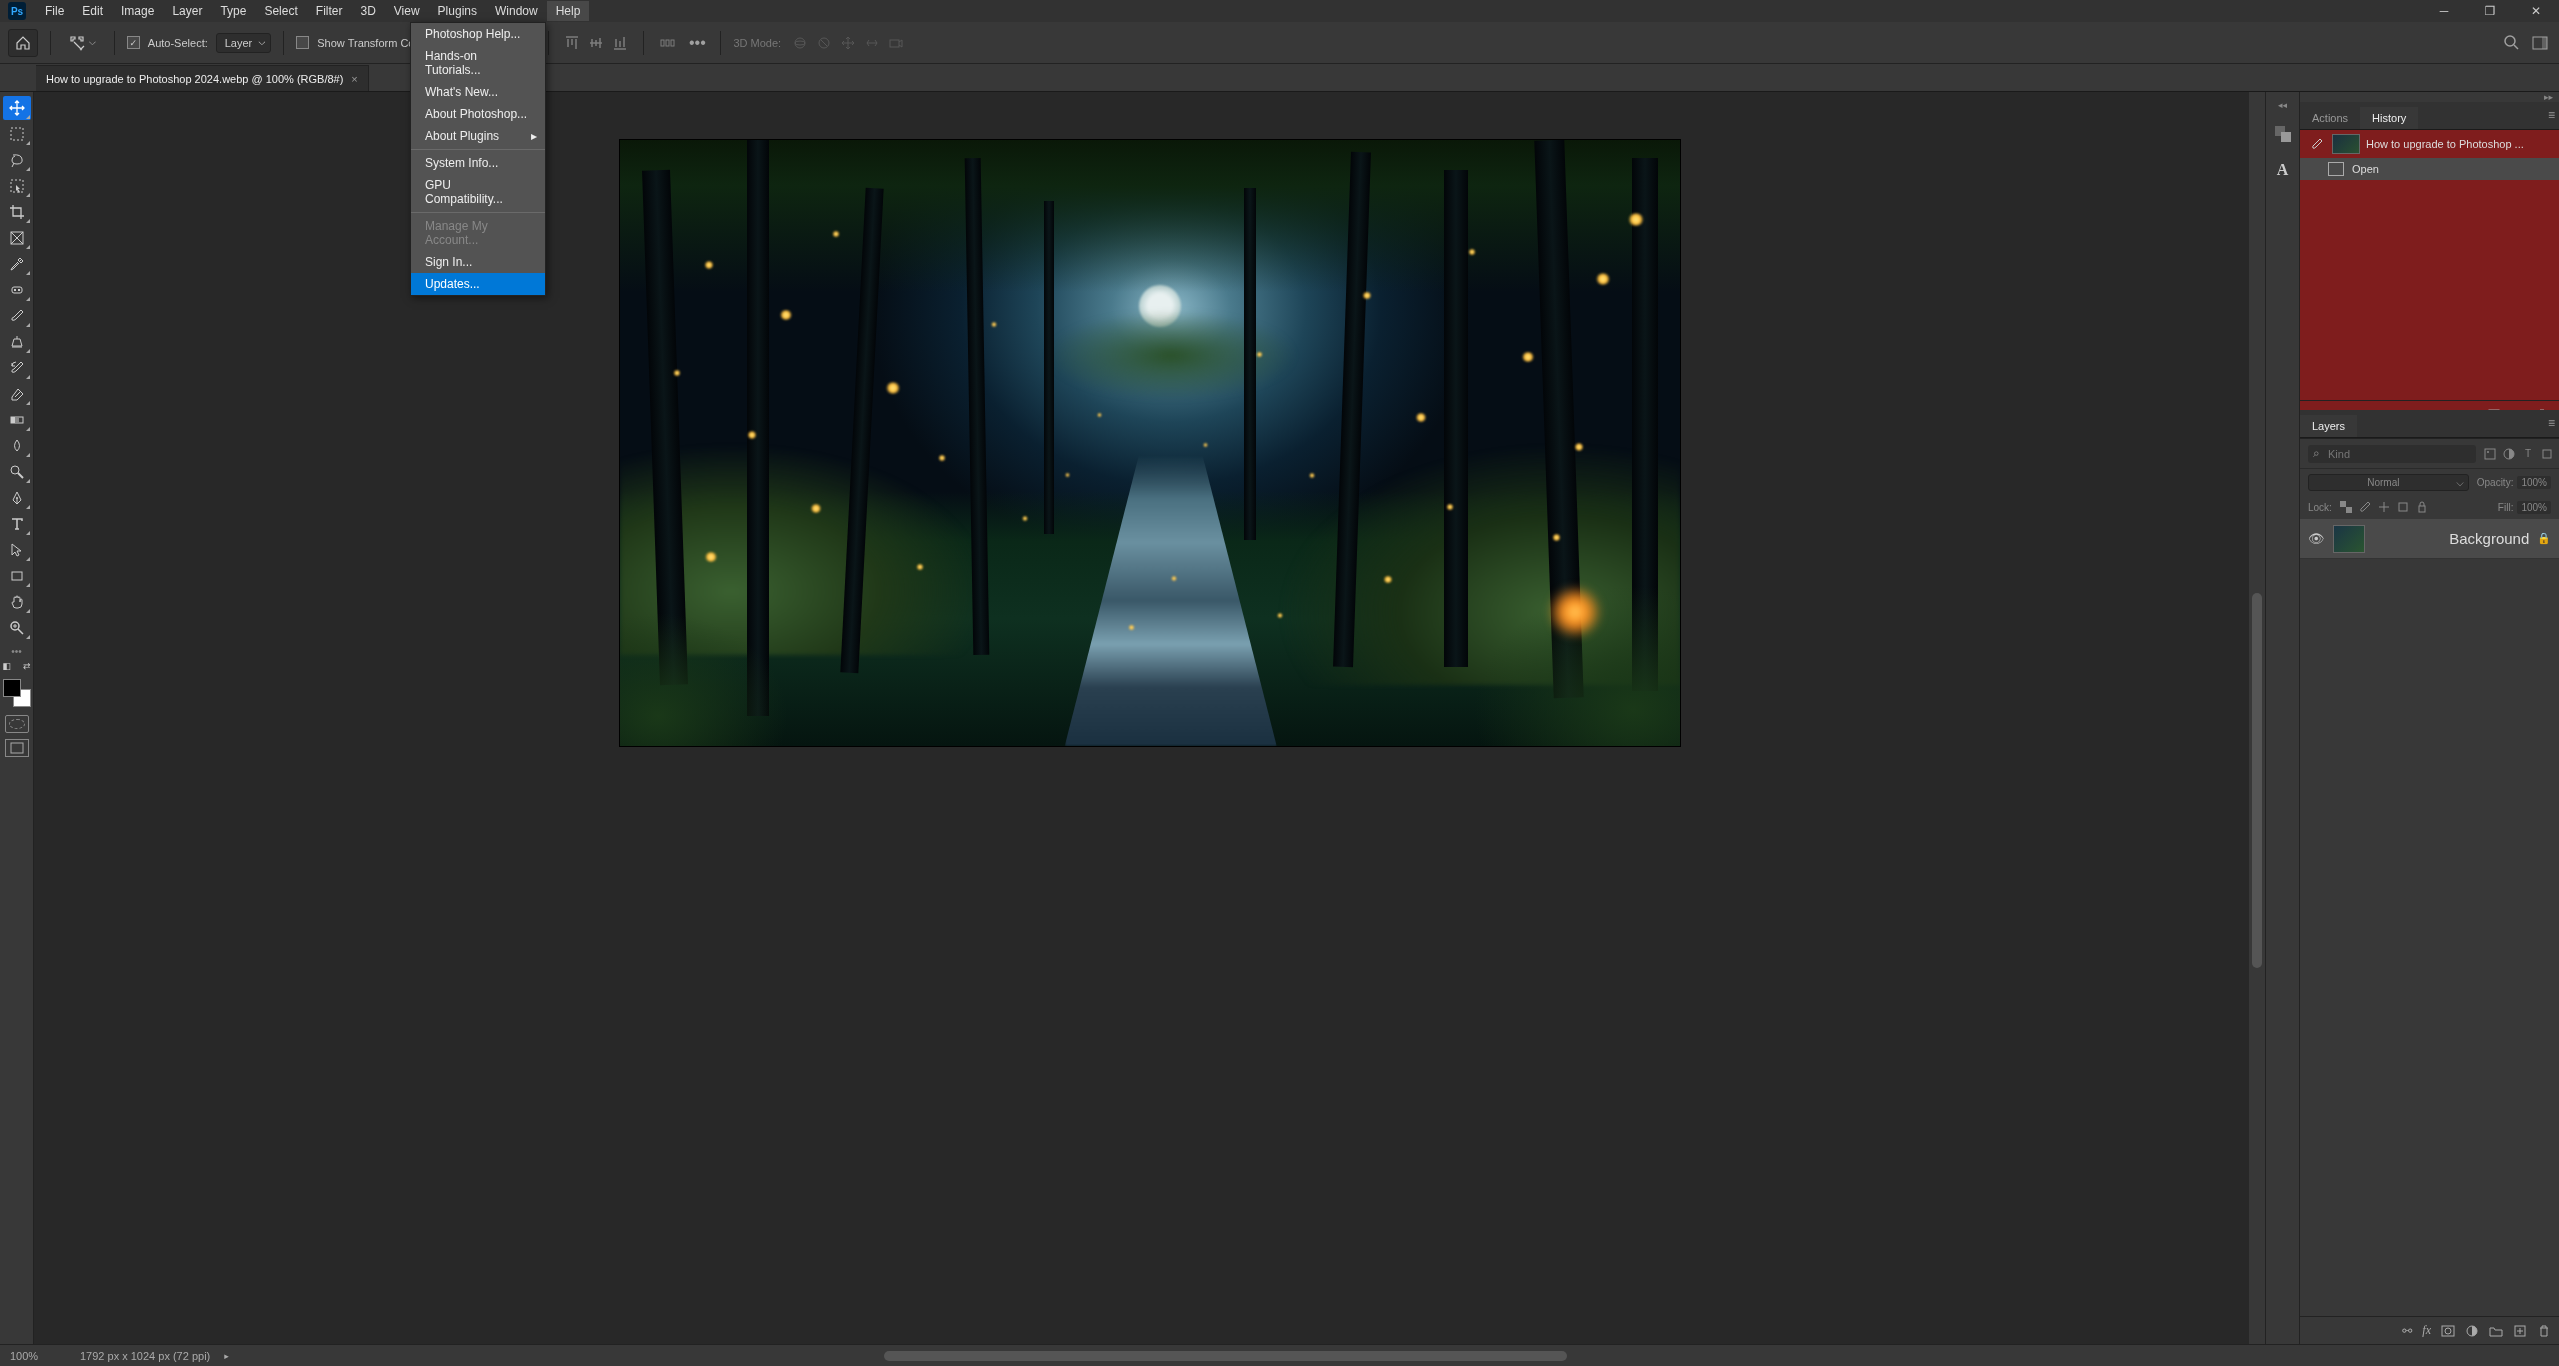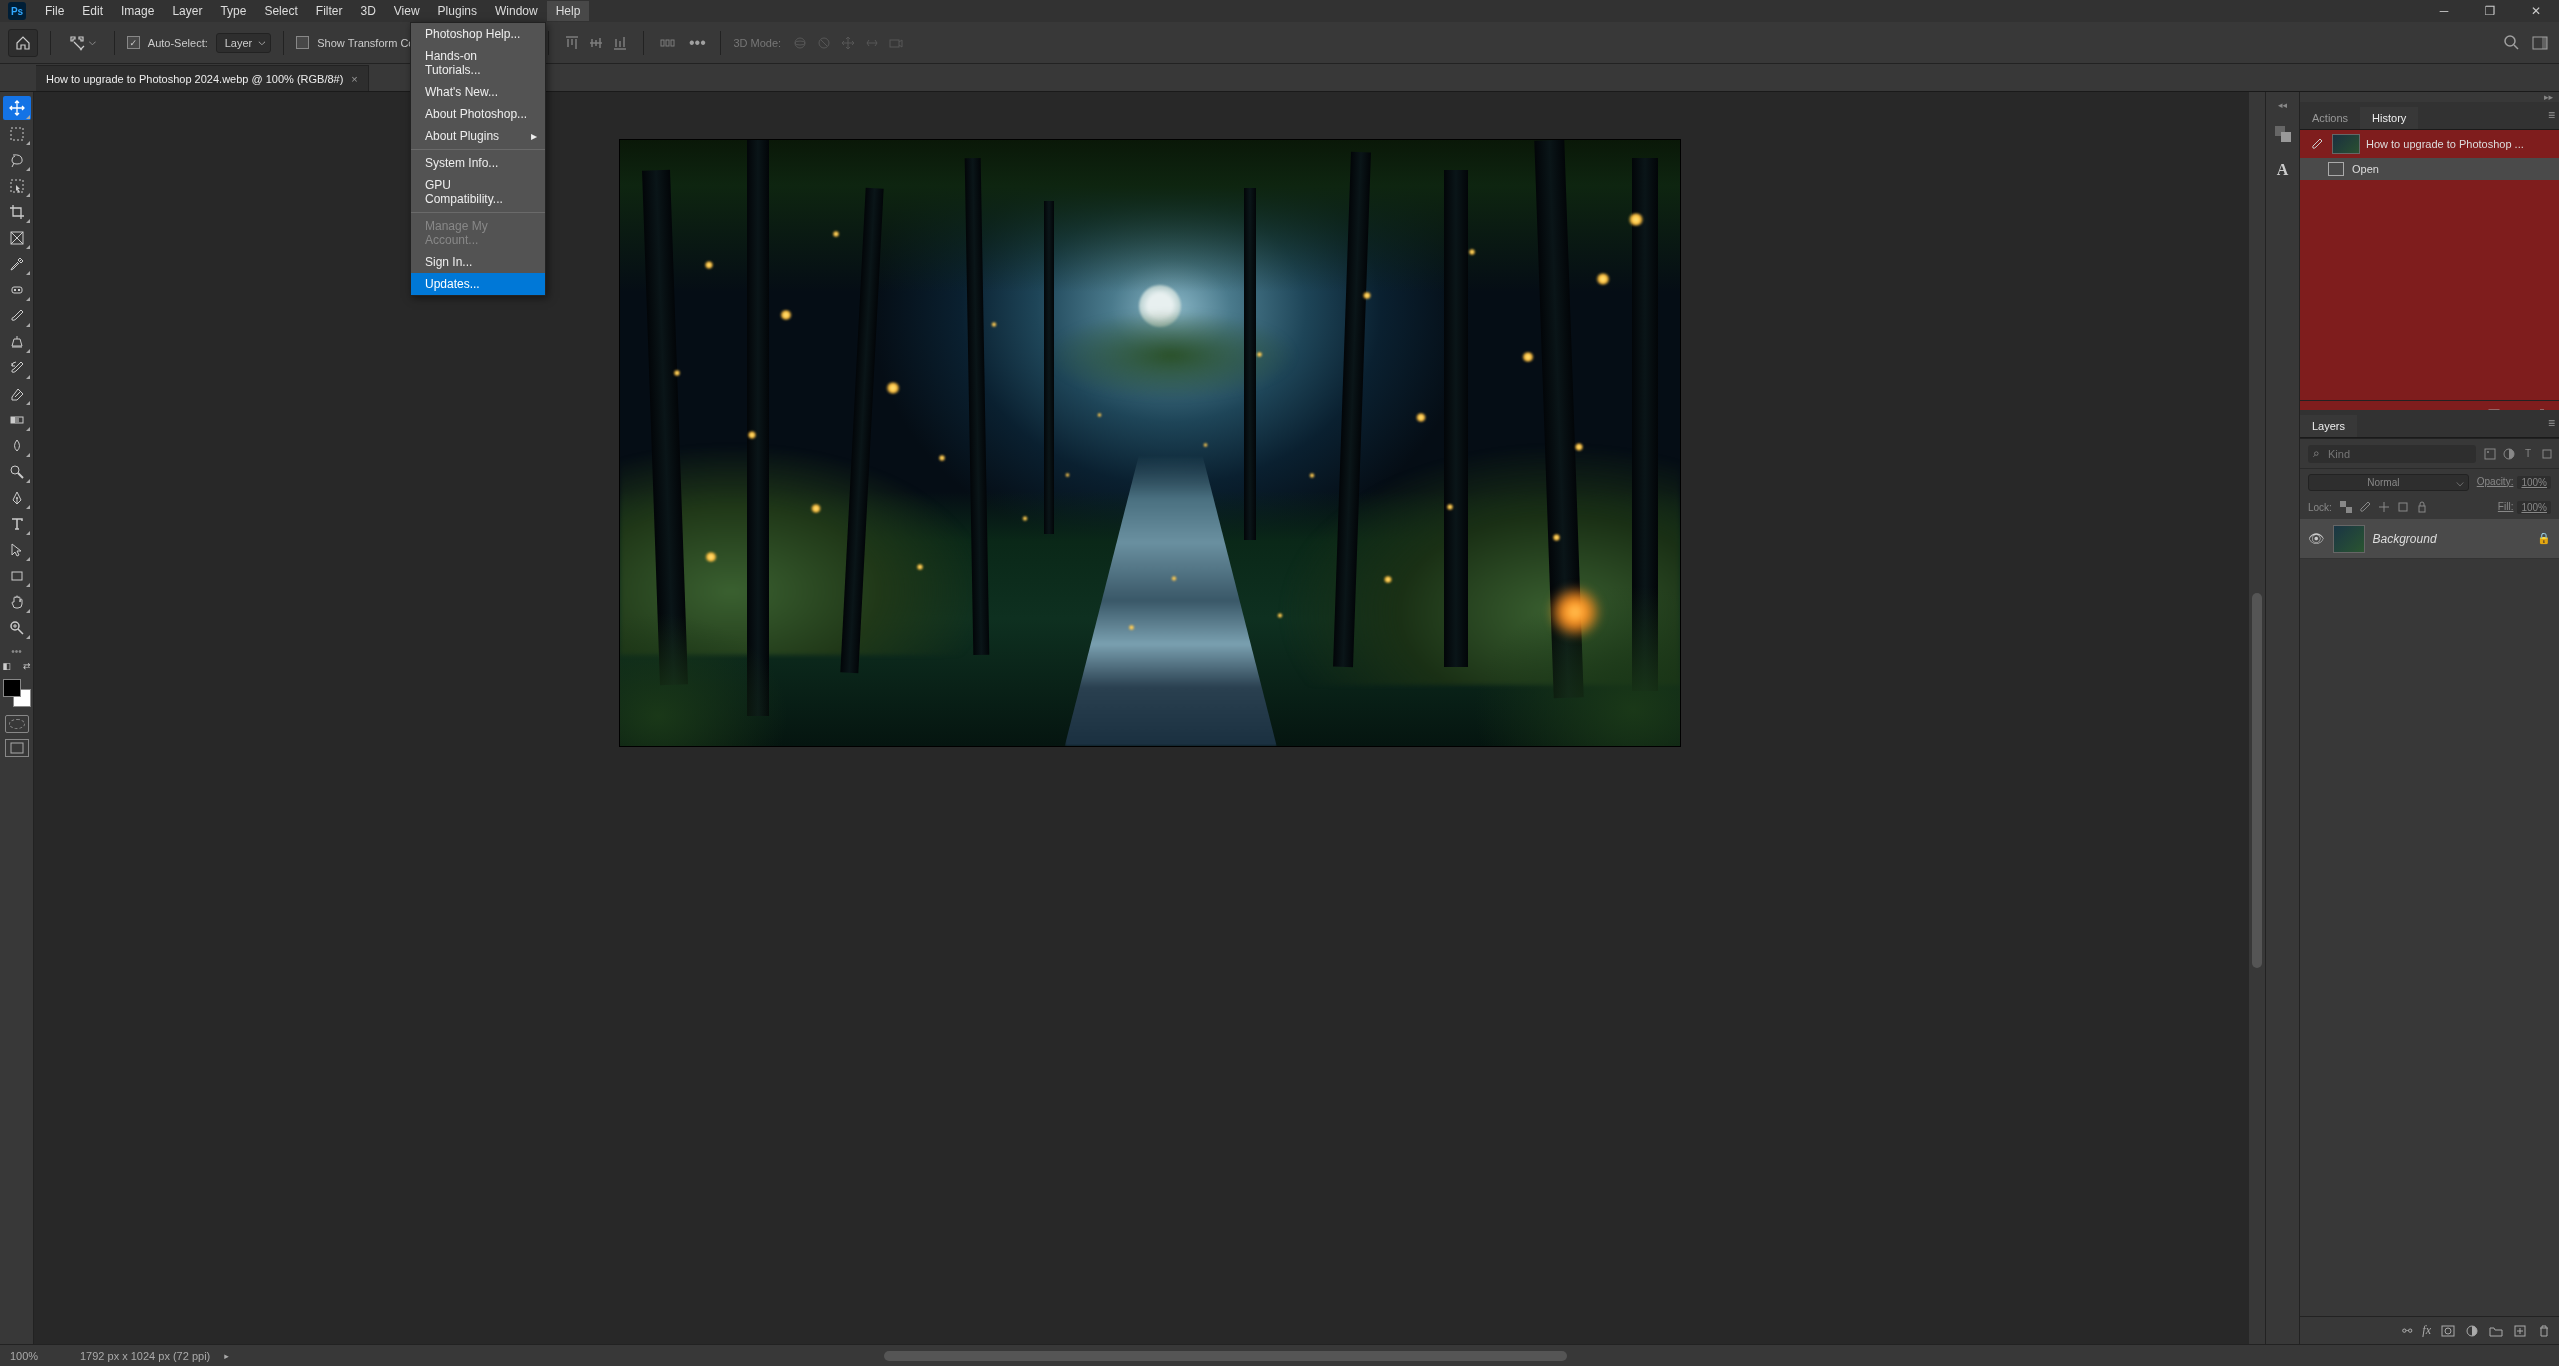--- a/index.html
+++ b/index.html
@@ -114,29 +114,29 @@
 .layers-body { flex: 1; background: #383838; display: flex; flex-direction: column; border-top: 1px solid #222; }
 .layers-filter { height: 30px; display: flex; align-items: center; padding: 0 8px; gap: 6px; border-bottom: 1px solid #2a2a2a; }
 .filter-search { flex: 1; background: #2e2e2e; border: none; border-radius: 3px; padding: 3px 6px 3px 20px; font-size: 11px; color: #aaa; position: relative; }
 .filter-search-wrap { position: relative; flex: 1; }
 .filter-search-wrap::before { content: '⌕'; position: absolute; left: 5px; top: 2px; color: #888; font-size: 12px; z-index: 1; }
 .filter-icons { display: flex; gap: 3px; }
 .filter-icon { width: 16px; height: 16px; display: flex; align-items: center; justify-content: center; font-size: 10px; color: #888; }
 .layers-blend { height: 26px; display: flex; align-items: center; padding: 0 8px; gap: 8px; }
 .blend-select { background: #2e2e2e; border: 1px solid #222; border-radius: 3px; padding: 2px 16px 2px 6px; font-size: 10px; color: #888; flex: 1; position: relative; text-align: center; }
 .blend-select::after { content: '⌵'; position: absolute; right: 4px; }
-.opacity-grp { font-size: 10px; color: #888; display: flex; gap: 4px; text-decoration: underline; }
+.opacity-grp { font-size: 10px; color: #888; display: flex; align-items: center; gap: 4px; }
 .opacity-val { background: #2e2e2e; padding: 1px 4px; border-radius: 2px; }
 .layers-lock { height: 24px; display: flex; align-items: center; padding: 0 8px; gap: 6px; font-size: 10px; color: #888; }
 .lock-icons { display: flex; gap: 3px; }
 .lock-icon { width: 16px; height: 14px; display: flex; align-items: center; justify-content: center; font-size: 10px; }
 .layer-row { height: 40px; background: #4a4a4a; display: flex; align-items: center; padding: 0 8px; gap: 8px; border-bottom: 1px solid #333; }
 .layer-eye { font-size: 13px; color: #ccc; }
 .layer-thumb { width: 32px; height: 28px; background: linear-gradient(135deg, #1a3545, #2a5530); border: 1px solid #666; }
-.layer-name { font-size: 12px; color: #ddd; font-style: italic; flex: 1; }
+.layer-name { font-size: 15px; color: #ddd; flex: 1; text-align: right; }
 .layer-lock { font-size: 11px; color: #aaa; }
 .layers-footer { margin-top: auto; height: 28px; border-top: 1px solid #222; display: flex; justify-content: flex-end; align-items: center; gap: 10px; padding-right: 8px; }
 .lf-icon { color: #aaa; font-size: 12px; }
 
 
 .statusbar { height: 22px; background: #383838; border-top: 1px solid #222; display: flex; align-items: center; padding: 0 10px; gap: 14px; font-size: 11px; color: #aaa; position: absolute; bottom: 0; left: 0; right: 0; }
 .status-zoom { width: 56px; }
 .status-arrow { font-size: 9px; }
 .status-scroll { flex: 1; height: 10px; position: relative; margin: 0 300px; }
 .status-scroll-thumb { position: absolute; left: 20%; width: 40%; height: 100%; background: #555; border-radius: 5px; }

